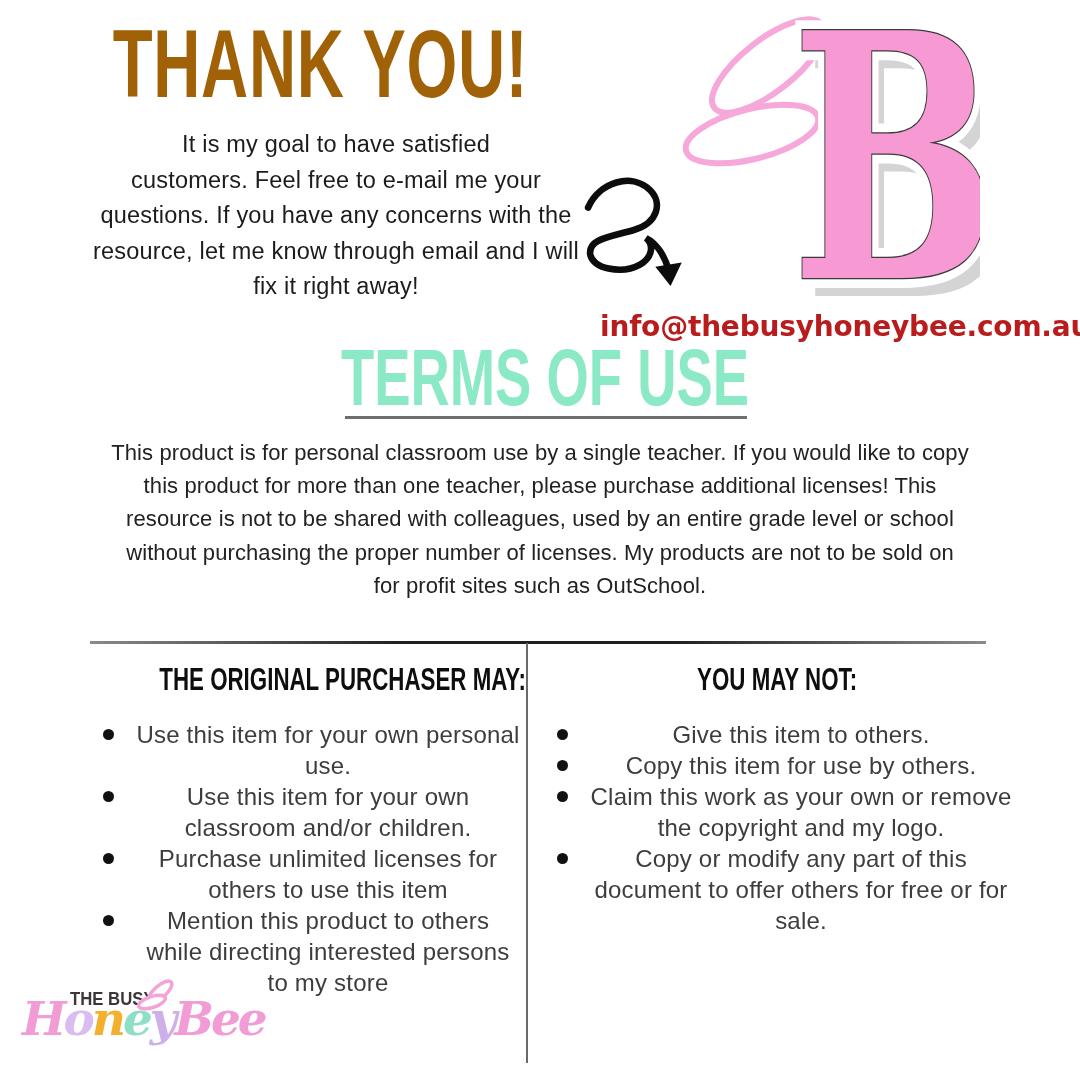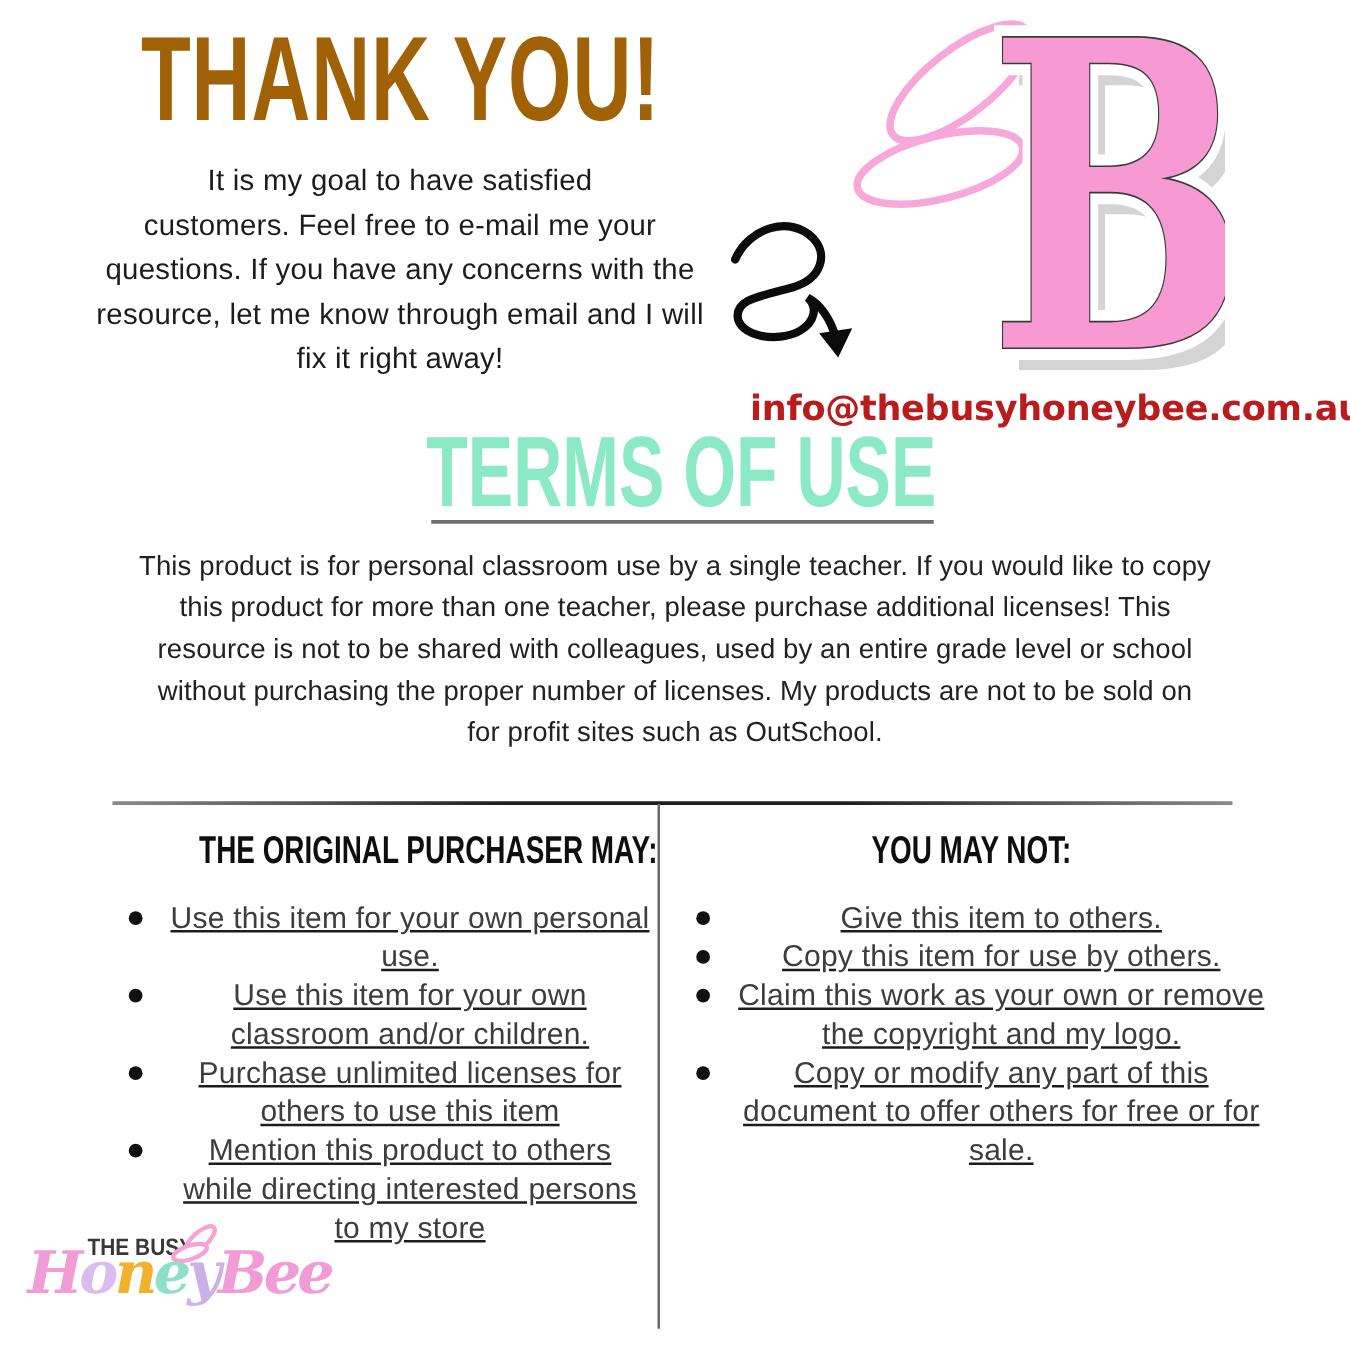--- a/index.html
+++ b/index.html
@@ -9,21 +9,21 @@
   }
   .condense { display:inline-block; transform:scaleX(0.68); transform-origin:center; white-space:nowrap; }
   .condense-sm { display:inline-block; transform:scaleX(0.72); transform-origin:center; white-space:nowrap; }
 
   
   .thank-title {
     position:absolute; top:14px; left:0; width:640px; text-align:center;
     font-size:96px; line-height:100px; font-weight:900; color:#a16207; letter-spacing:1px;
   }
   .thank-para {
-    position:absolute; top:127px; left:10px; width:620px; text-align:center;
+    position:absolute; top:127px; left:26px; width:620px; text-align:center;
     font-size:23.5px; line-height:35.5px; color:#1c1c1c; letter-spacing:0.2px;
   }
 
   
   .arrow-wrap { position:absolute; left:583px; top:172px; width:112px; height:118px; }
 
   
   .blogo { position:absolute; left:676px; top:4px; width:304px; height:296px; }
 
   
@@ -46,21 +46,21 @@
 
   
   .rule-h { position:absolute; top:641px; left:90px; width:896px; height:3px;
             background:linear-gradient(to right,#8a8a8a,#1f1f1f 35%,#1f1f1f 65%,#8a8a8a); }
   .divider-v { position:absolute; top:643px; left:526px; width:2px; height:420px; background:#6a6a6a; }
 
   .col { position:absolute; top:663px; }
   .col-left  { left:88px;  width:432px; }
   .col-right { left:542px; width:470px; }
   .col-header { text-align:center; font-size:31px; line-height:34px; font-weight:900; color:#0e0e0e; }
-  .col ul { list-style:none; margin:22px 0 16px 0; padding:0;text-decoration:underline; }
+  .col ul { list-style:none; margin:22px 0 16px 0; padding:0; }
   .col li {
     position:relative; padding-left:48px; text-align:center;
     font-size:24px; line-height:31px; color:#3d3d3d; letter-spacing:0.2px;
   }
   .col li::before {
     content:""; position:absolute; left:15px; top:10px;
     width:11px; height:11px; border-radius:50%; background:#111111;
   }
 
   

